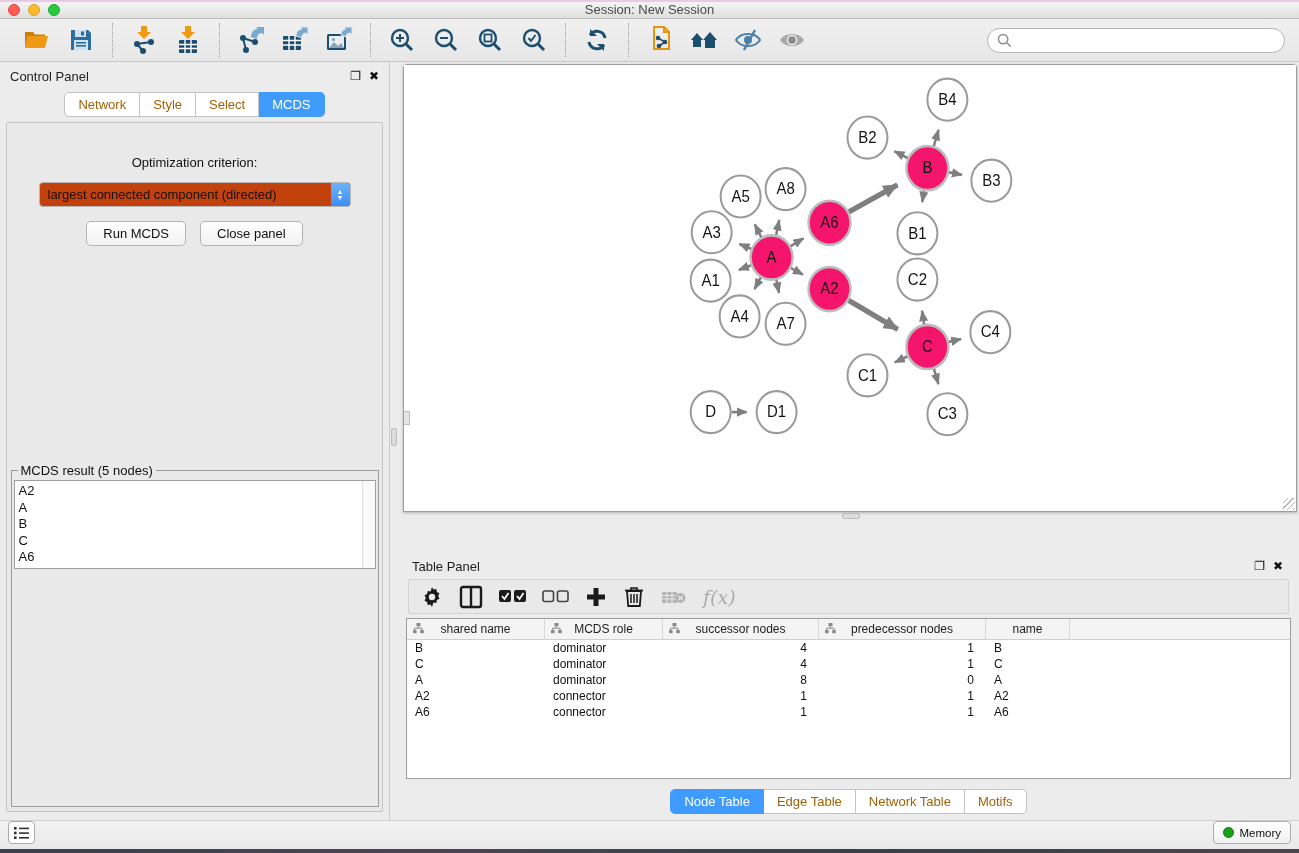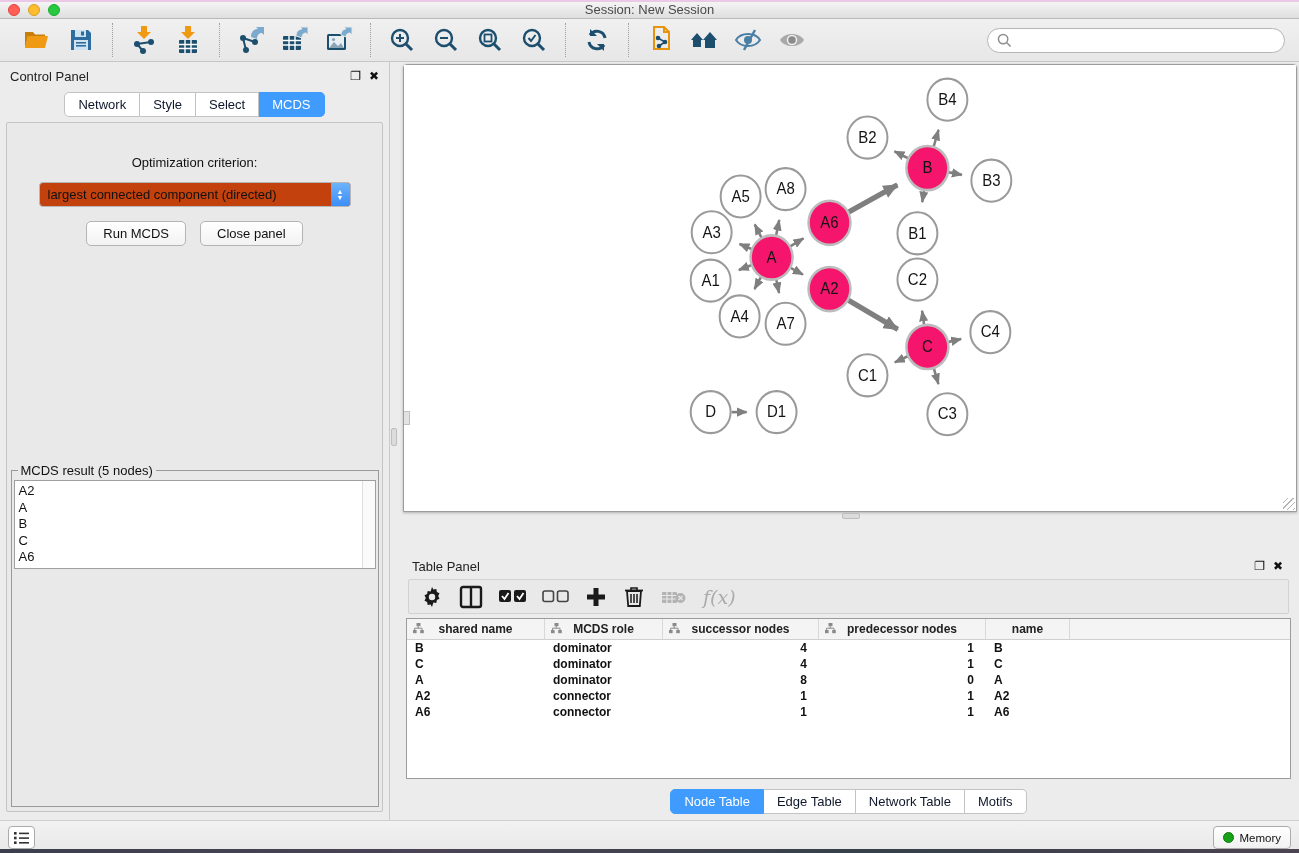--- a/index.html
+++ b/index.html
@@ -31,21 +31,21 @@
   .right-col { flex:1; display:flex; flex-direction:column; min-width:0; }
 
   
   .panel-head { height:26px; display:flex; align-items:center; padding:2px 10px 0 10px; }
   .panel-title { font-size:13px; color:#222; }
   .panel-wctrl { margin-left:auto; display:flex; gap:8px; align-items:center; }
   .wicon { font-size:12px; color:#111; font-weight:bold; cursor:default; line-height:1; }
 
   
   .seg { display:flex; justify-content:center; }
-  .seg-tab { background:#fff; border:1px solid #c3c3c3; border-left:none; padding:4px 13px; font-size:13px; color:#0f172a; cursor:default; }
+  .seg-tab { background:#fff; border:1px solid #c3c3c3; border-left:none; padding:4px 13px; font-size:13px; color:#a16207; cursor:default; }
   .seg-tab:first-child { border-left:1px solid #c3c3c3; border-radius:5px 0 0 5px; }
   .seg-tab:last-child { border-radius:0 5px 5px 0; }
   .seg-tab.active { background:#3f9cfe; border-color:#3f9cfe; color:#fff; }
 
   .cp-tabs { margin:4px 0 0 0; }
   .cp-content { flex:1; margin:5px 6px 8px 6px; background:#e9e9e9; border:1px solid #c4c4c4; border-radius:2px; display:flex; flex-direction:column; align-items:center; }
   .opt-label { margin-top:32px; font-size:13px; color:#111; }
   .selectbox { margin-top:12px; width:312px; height:25px; background:#c2410c; border:1px solid #b7b7b7; border-radius:4px; display:flex; align-items:center; }
   .selectbox .sel-text { flex:1; padding:0 8px; font-size:13px; white-space:nowrap; }
   .sel-stepper { width:19px; height:23px; background:linear-gradient(#6db3fb,#3c8ef7); border-radius:0 3px 3px 0; display:flex; flex-direction:column; align-items:center; justify-content:center; color:#fff; font-size:7px; line-height:6px; }
@@ -71,29 +71,29 @@
   .hsplit { height:8px; position:relative; }
   .hsplit .handle { position:absolute; left:444px; top:1px; width:18px; height:6px; background:#dcdcdc; border:1px solid #bdbdbd; border-radius:2px; }
 
   
   .table-panel { flex:1; display:flex; flex-direction:column; background:#ececec; min-height:0;margin-top:34px; }
   .tp-toolbar { height:41px; margin:3px 10px 0 10px; background:#e9e9e9; border:1px solid #d2d2d2; border-radius:2px; display:flex; align-items:center; gap:16px; padding:0 12px; }
   .tp-ico { display:flex; align-items:center; justify-content:center; min-width:22px; height:26px; }
   .fx { font-family:"DejaVu Serif","Liberation Serif",serif; font-style:italic; font-size:19px; color:#aaa; }
 
   .table-wrap { margin:4px 8px 0 8px; background:#fff; border:1px solid #9c9c9c; height:190px; overflow:hidden; }
-  .grid-table { display:grid; grid-template-columns:138px 118px 156px 167px 84px 1fr;font-weight:bold; }
+  .grid-table { display:grid; grid-template-columns:138px 118px 156px 167px 84px 1fr; }
   .gh { background:#f4f4f4; border-bottom:1px solid #cfcfcf; border-right:1px solid #d8d8d8; height:21px; display:flex; align-items:center; justify-content:center; gap:6px; font-size:12px; color:#222; position:relative; }
   .gh .tree-ico { position:absolute; left:6px; top:4px; }
   .gc { height:16px; font-size:12px; padding:0 8px; display:flex; align-items:center; color:#111; }
   .gc.num { justify-content:flex-end; padding-right:12px; }
   .tp-tabs { margin:10px 0 6px 0; }
 
   
-  .statusbar { height:29px; background:linear-gradient(#f2f2f2,#e9e9e9); border-top:1px solid #cfcfcf; display:flex; align-items:flex-end; padding:0 8px; }
+  .statusbar { height:29px; background:linear-gradient(#f2f2f2,#e9e9e9); border-top:1px solid #cfcfcf; display:flex; align-items:flex-start; padding:0 8px; }
   .sb-left-btn { width:27px; height:23px; background:#fff; border:1px solid #ababab; border-radius:4px; display:flex; align-items:center; justify-content:center; }
   .memory-btn { margin-left:auto; height:23px; background:linear-gradient(#ffffff,#f1f1f1); border:1px solid #ababab; border-radius:4px; display:flex; align-items:center; gap:5px; padding:0 9px; font-size:11.5px; color:#111; }
   .mem-dot { width:11px; height:11px; border-radius:50%; background:#17a117; border:1px solid #0e7a0e; }
   .desktop-strip { height:4px; background:linear-gradient(90deg,#3b3f4d,#4a4455,#35404a,#4c4350); }
 </style>
 </head>
 <body>
 
 <div class="titlebar">
   <div class="traffic">

